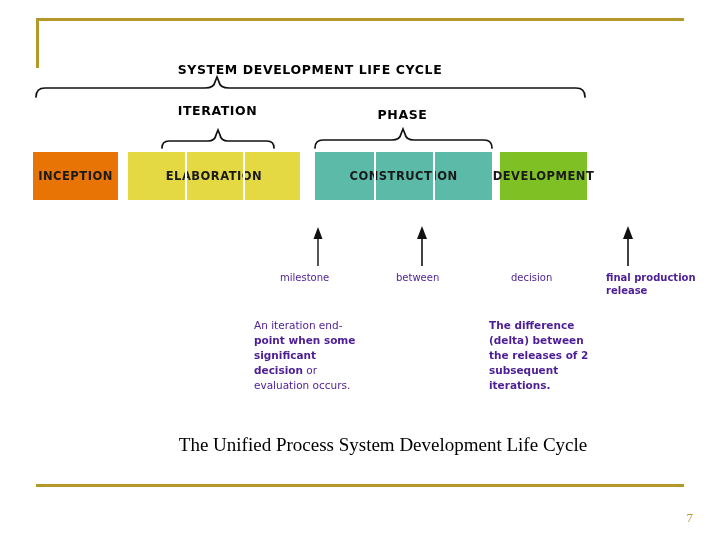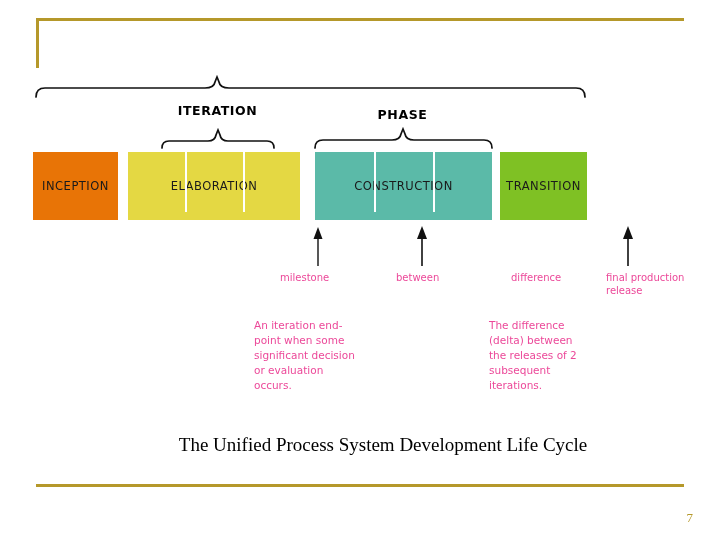--- a/index.html
+++ b/index.html
@@ -88,27 +88,27 @@
     top: 0;
     width: 720px;
     height: 420px;
     pointer-events: none;
   }
 
   
   .phase-box {
     position: absolute;
     top: 152px;
-    height: 68px;
+    height: 48px;
     display: flex;
     align-items: center;
     justify-content: center;
     font-family: "DejaVu Sans", sans-serif;
     font-size: 11.5px;
-    font-weight: normal;
+    font-weight: bold;
     letter-spacing: 0.5px;
     color: #1a1a1a;
     box-sizing: border-box;
   }
   #box-inception {
     left: 33px;
     width: 85px;
     background: #E87406;
   }
   #box-elaboration {
@@ -131,34 +131,34 @@
     top: 152px;
     width: 2px;
     height: 60px;
     background: #ffffff;
   }
 
   
   .anno {
     position: absolute;
     font-family: "DejaVu Sans", sans-serif;
-    color: #ec4899;
+    color: #4c1d95;
   }
   .anno-term {
     font-size: 10px;
     margin-bottom: 12px;
     line-height: 1.25;
   }
-  .anno-term.bold { font-weight: normal; }
+  .anno-term.bold { font-weight: bold; }
   .anno-desc {
     font-size: 10.5px;
     line-height: 1.45;
     margin-top: 33px;
   }
-  .anno-desc .b { font-weight: normal; }
+  .anno-desc .b { font-weight: bold; }
 
   #anno-milestone { left: 254px; top: 272px; width: 104px; }
   #anno-milestone .anno-term { padding-left: 26px; }
   #anno-release   { left: 374px; top: 272px; width: 108px; }
   #anno-release .anno-term { padding-left: 22px; }
   #anno-increment { left: 489px; top: 272px; width: 104px; }
   #anno-increment .anno-term { padding-left: 22px; }
   #anno-final     { left: 606px; top: 272px; width: 110px; }
 
   
@@ -177,20 +177,21 @@
 </head>
 <body>
 
 <div id="slide-frame-top" style="background: rgb(181, 152, 42);"></div>
 <div id="slide-frame-left" style="background: rgb(181, 152, 42);"></div>
 <div id="slide-frame-bottom" style="background: rgb(181, 152, 42);"></div>
 <div id="page-number" style="color: rgb(181, 152, 42);">7</div>
 
 <div id="diagram">
 
+  <div class="sdlc-title">SYSTEM DEVELOPMENT LIFE CYCLE</div>
 
   <div class="brace-label" id="label-iteration">ITERATION</div>
   <div class="brace-label" id="label-phase">PHASE</div>
 
   <svg class="overlay" viewBox="0 0 720 420">
 
     <path d="M 36 97 Q 36 88 45 88 L 205 88 Q 214 88 215 82 L 217 77 L 219 82 Q 220 88 229 88 L 576 88 Q 585 88 585 97" fill="none" stroke="#111" stroke-width="1.7" stroke-linecap="round"></path>
 
     <path d="M 162 148 Q 162 141 169 141 L 208 141 Q 215 141 216 135 L 218 130 L 220 135 Q 221 141 228 141 L 267 141 Q 274 141 274 148" fill="none" stroke="#111" stroke-width="1.7" stroke-linecap="round"></path>
 
@@ -202,39 +203,39 @@
     <line x1="422" y1="266" x2="422" y2="234" stroke="#111" stroke-width="1.6"></line>
     <polygon points="422,226 417,239 427,239" fill="#111"></polygon>
 
     <line x1="628" y1="266" x2="628" y2="234" stroke="#111" stroke-width="1.6"></line>
     <polygon points="628,226 623,239 633,239" fill="#111"></polygon>
   </svg>
 
   <div class="phase-box" id="box-inception" style="background: rgb(232, 116, 6);">INCEPTION</div>
   <div class="phase-box" id="box-elaboration" style="background: rgb(228, 216, 67);">ELABORATION</div>
   <div class="phase-box" id="box-construction" style="background: rgb(91, 186, 168);">CONSTRUCTION</div>
-  <div class="phase-box" id="box-transition" style="background: rgb(127, 193, 36);">TRANSITION</div>
+  <div class="phase-box" id="box-transition" style="background: rgb(127, 193, 36);">DEVELOPMENT</div>
 
   <div class="box-divider" style="left:185px;"></div>
   <div class="box-divider" style="left:243px;"></div>
 
   <div class="box-divider" style="left:374px;"></div>
   <div class="box-divider" style="left:433px;"></div>
 
   <div class="anno" id="anno-milestone">
     <div class="anno-term">milestone</div>
     <div class="anno-desc">An iteration end-<span class="b">point when some significant decision</span> or evaluation occurs.</div>
   </div>
 
   <div class="anno" id="anno-release">
     <div class="anno-term">between</div>
   </div>
 
   <div class="anno" id="anno-increment">
-    <div class="anno-term">difference</div>
+    <div class="anno-term">decision</div>
     <div class="anno-desc"><span class="b">The difference (delta) between the releases of 2 subsequent iterations.</span></div>
   </div>
 
   <div class="anno" id="anno-final">
     <div class="anno-term bold">final production release</div>
   </div>
 
 </div>
 
 <div id="caption">The Unified Process System Development Life Cycle</div>

